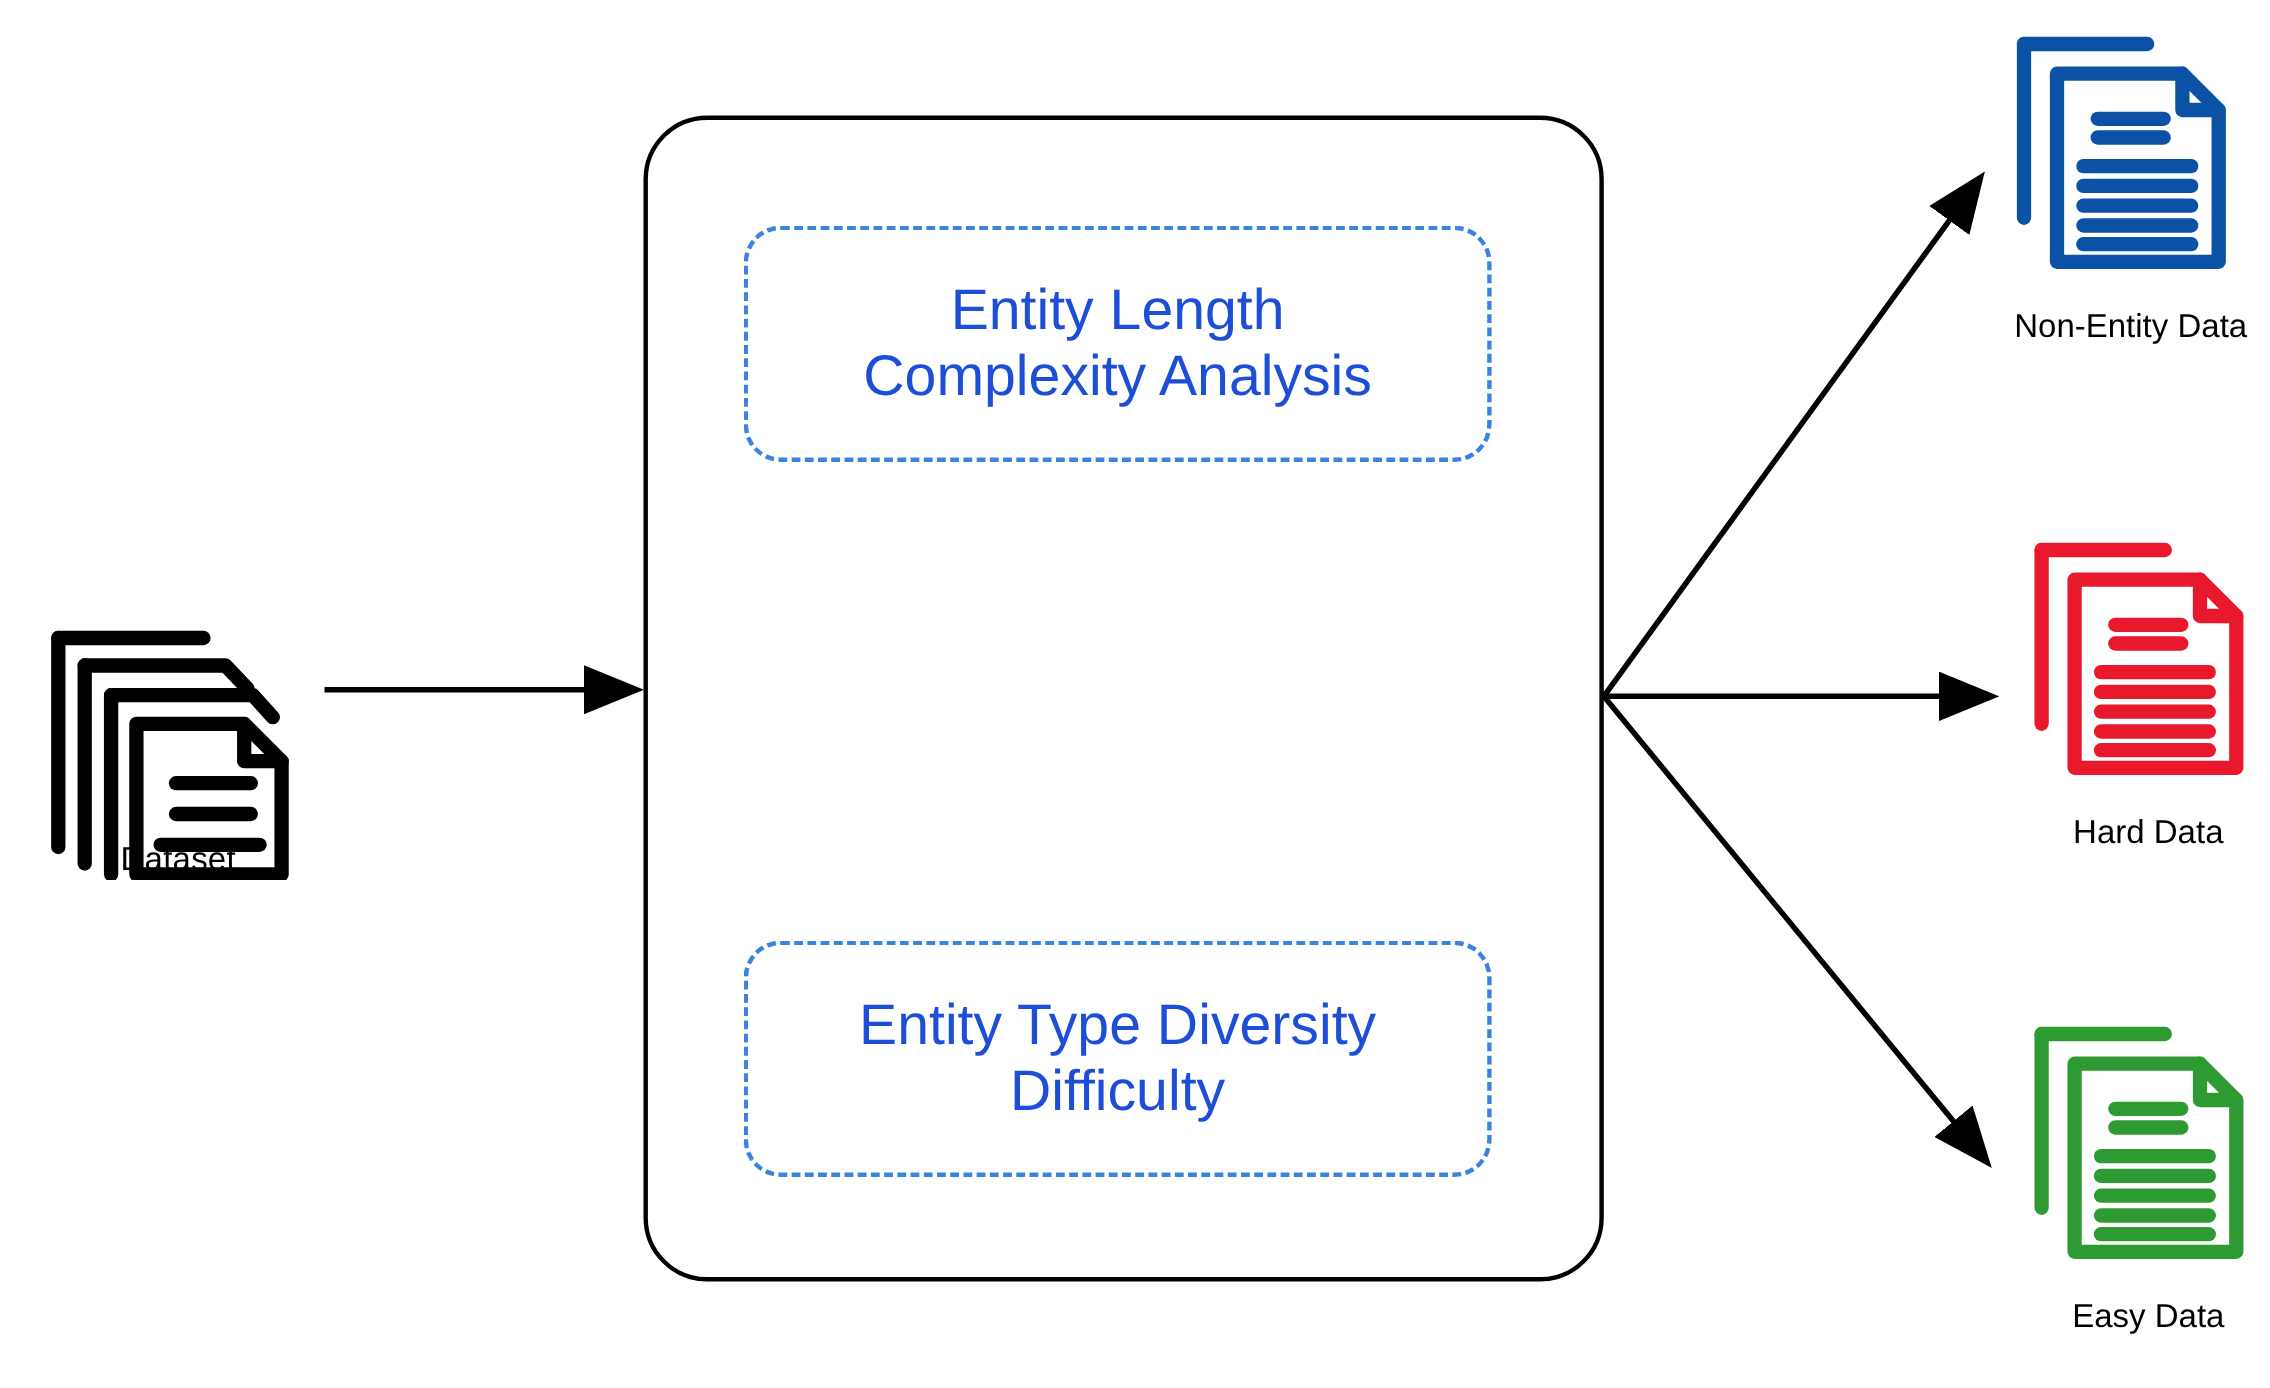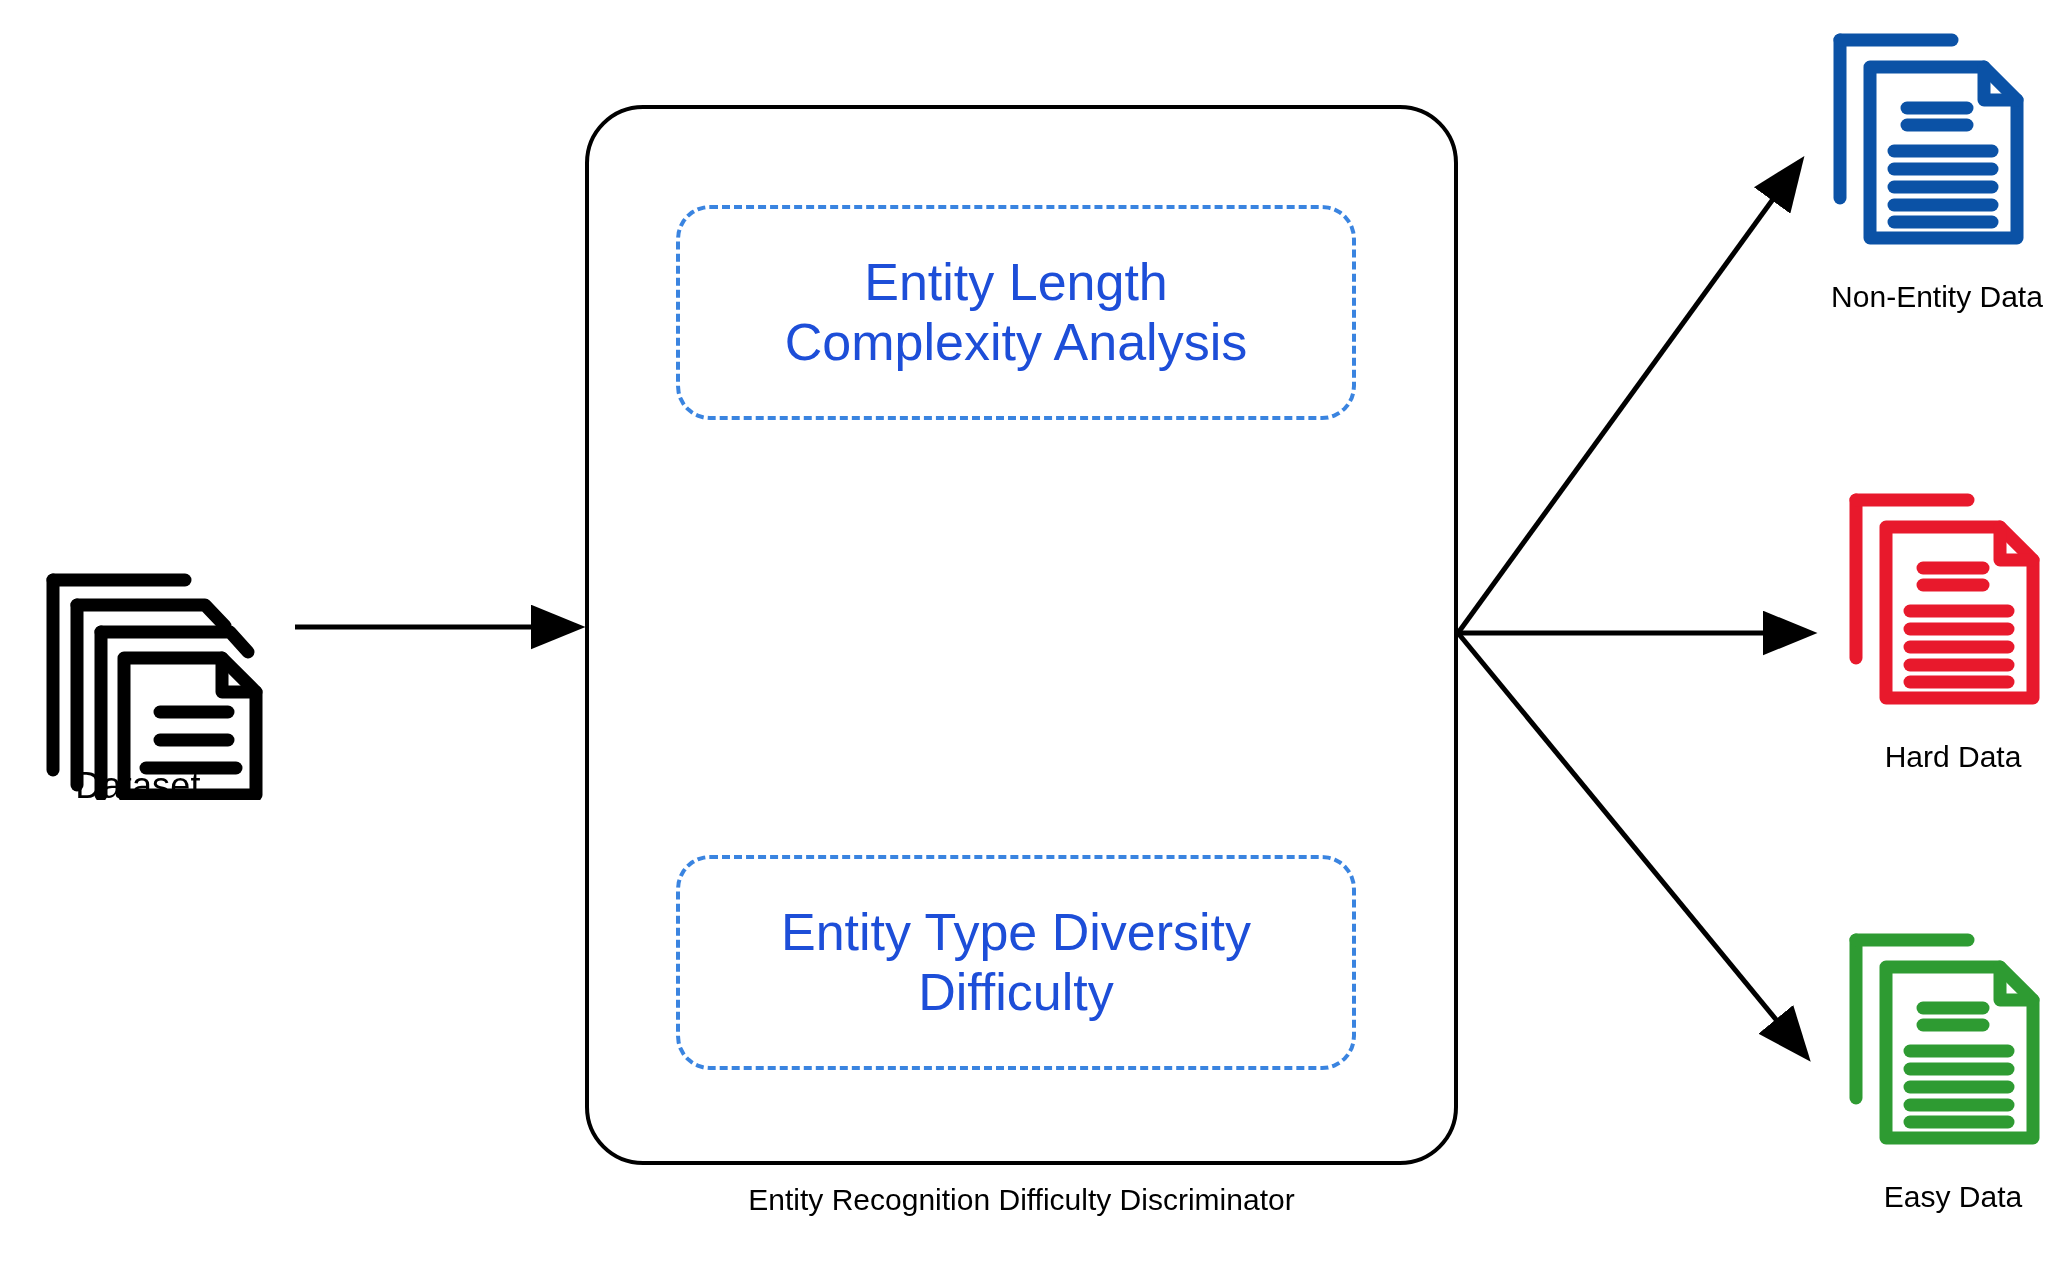--- a/index.html
+++ b/index.html
@@ -5,22 +5,22 @@
   html,body{margin:0;padding:0;background:#ffffff;}
   body{width:2064px;height:1262px;position:relative;overflow:hidden;
        font-family:"Liberation Sans", sans-serif;color:#000;}
   .stage{position:absolute;inset:0;}
 
   
   .svglayer{position:absolute;left:0;top:0;width:2064px;height:1262px;}
 
   
   #dataset-group{position:absolute;left:20px;top:440px;width:260px;height:360px;}
-  #dataset-label{position:absolute;left:8px;top:765px;width:260px;text-align:center;
-                 font-size:36px;letter-spacing:.2px;}
+  #dataset-label{position:absolute;left:32px;top:765px;width:260px;text-align:center;
+                 font-size:30px;letter-spacing:.2px;}
 
   
   #discriminator-box{position:absolute;left:585px;top:105px;width:873px;height:1060px;
       border:4px solid #000;border-radius:58px;background:#fff;box-sizing:border-box;}
   #discriminator-caption{position:absolute;left:585px;top:1183px;width:873px;text-align:center;
       font-size:30px;font-weight:400;}
 
   .dashed-card{position:absolute;left:676px;width:680px;height:215px;
       border:4px dashed #3a84e0;border-radius:34px;background:#fff;box-sizing:border-box;
       display:flex;align-items:center;justify-content:center;text-align:center;}
@@ -82,21 +82,20 @@
 
   <div class="dashed-card" id="card-1">
     <span class="card-text">Entity Length
 Complexity Analysis</span>
   </div>
   <div class="dashed-card" id="card-3">
     <span class="card-text">Entity Type Diversity
 Difficulty</span>
   </div>
 
-  <div id="discriminator-caption">Entity Recognition Difficulty Discriminator</div>
 
   <div class="out-group" id="out-nonentity">
     <svg class="out-icon" viewBox="0 0 250 250">
       <g fill="none" stroke="#0b52a6" stroke-width="13" stroke-linecap="round" stroke-linejoin="round">
         <polyline points="28,20 28,178"></polyline>
         <polyline points="28,20 140,20"></polyline>
         <path d="M58,47 L58,218 L205,218 L205,80 L172,47 Z"></path>
         <polyline points="172,47 172,80 205,80"></polyline>
         <line x1="95" y1="88" x2="155" y2="88"></line>
         <line x1="95" y1="105" x2="155" y2="105"></line>

